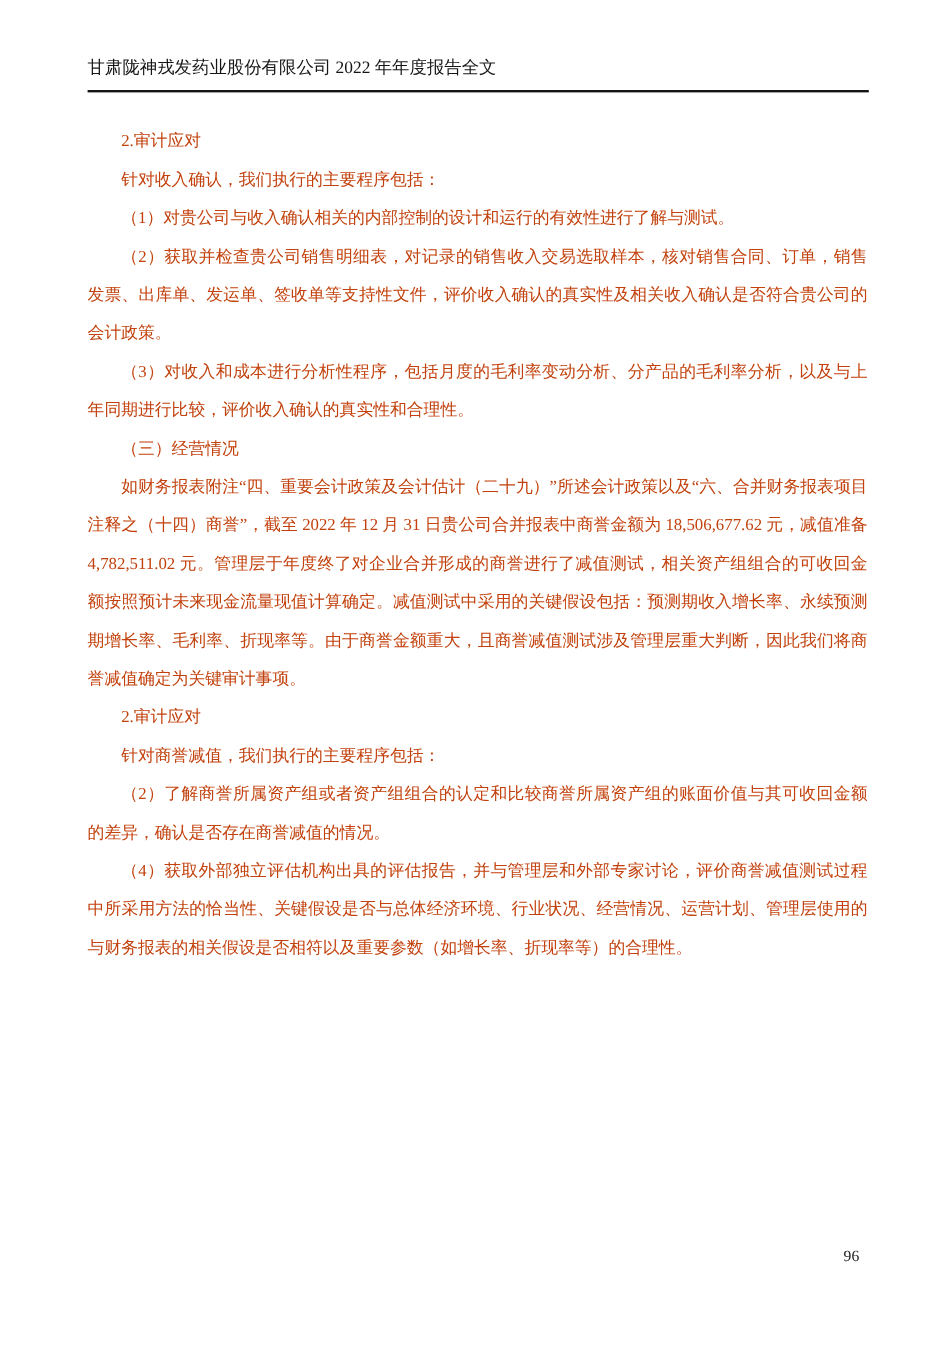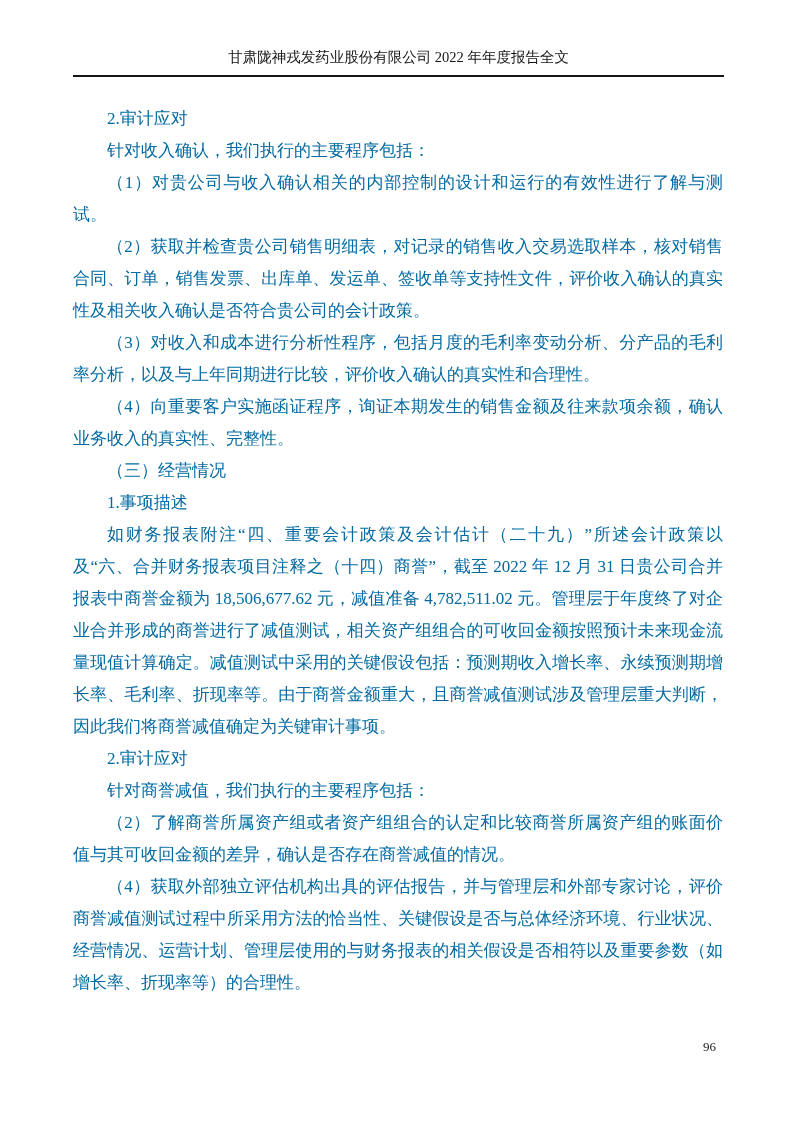--- a/index.html
+++ b/index.html
@@ -18,42 +18,42 @@
   .page {
     position: absolute;
     inset: 0;
     background: #ffffff;
   }
   .header {
     position: absolute;
     left: 73px;
     top: 46px;
     width: 651px;
-    text-align: center;
+    text-align: left;
     font-size: 14.5px;
     line-height: 22px;
     padding-bottom: 7px;
     border-bottom: 2px solid #151515;
     color: #151515;
   }
   .content {
     position: absolute;
     left: 73px;
     top: 103px;
     width: 650px;
   }
   .content p {
     margin: 0;
-    font-size: 17px;
+    font-size: 14px;
     line-height: 32px;
     text-align: justify;
     text-justify: inter-character;
     text-indent: 2em;
     word-break: break-all;
-    color: #0369a1;
+    color: #c2410c;
   }
   .page-number {
     position: absolute;
     top: 1038px;
     right: 77px;
     font-size: 13px;
     line-height: 18px;
     color: #1c1c1c;
   }
 </style>
@@ -65,23 +65,21 @@
   <div class="header">
     <span>甘肃陇神戎发药业股份有限公司 2022 年年度报告全文</span>
   </div>
 
   <div class="content">
     <p>2.审计应对</p>
     <p>针对收入确认，我们执行的主要程序包括：</p>
     <p>（1）对贵公司与收入确认相关的内部控制的设计和运行的有效性进行了解与测试。</p>
     <p>（2）获取并检查贵公司销售明细表，对记录的销售收入交易选取样本，核对销售合同、订单，销售发票、出库单、发运单、签收单等支持性文件，评价收入确认的真实性及相关收入确认是否符合贵公司的会计政策。</p>
     <p>（3）对收入和成本进行分析性程序，包括月度的毛利率变动分析、分产品的毛利率分析，以及与上年同期进行比较，评价收入确认的真实性和合理性。</p>
-    <p>（4）向重要客户实施函证程序，询证本期发生的销售金额及往来款项余额，确认业务收入的真实性、完整性。</p>
     <p>（三）经营情况</p>
-    <p>1.事项描述</p>
     <p>如财务报表附注“四、重要会计政策及会计估计（二十九）”所述会计政策以及“六、合并财务报表项目注释之（十四）商誉”，截至 2022 年 12 月 31 日贵公司合并报表中商誉金额为 18,506,677.62 元，减值准备 4,782,511.02 元。管理层于年度终了对企业合并形成的商誉进行了减值测试，相关资产组组合的可收回金额按照预计未来现金流量现值计算确定。减值测试中采用的关键假设包括：预测期收入增长率、永续预测期增长率、毛利率、折现率等。由于商誉金额重大，且商誉减值测试涉及管理层重大判断，因此我们将商誉减值确定为关键审计事项。</p>
     <p>2.审计应对</p>
     <p>针对商誉减值，我们执行的主要程序包括：</p>
     <p>（2）了解商誉所属资产组或者资产组组合的认定和比较商誉所属资产组的账面价值与其可收回金额的差异，确认是否存在商誉减值的情况。</p>
     <p>（4）获取外部独立评估机构出具的评估报告，并与管理层和外部专家讨论，评价商誉减值测试过程中所采用方法的恰当性、关键假设是否与总体经济环境、行业状况、经营情况、运营计划、管理层使用的与财务报表的相关假设是否相符以及重要参数（如增长率、折现率等）的合理性。</p>
   </div>
 
   <div class="page-number">96</div>
 
 </div>

